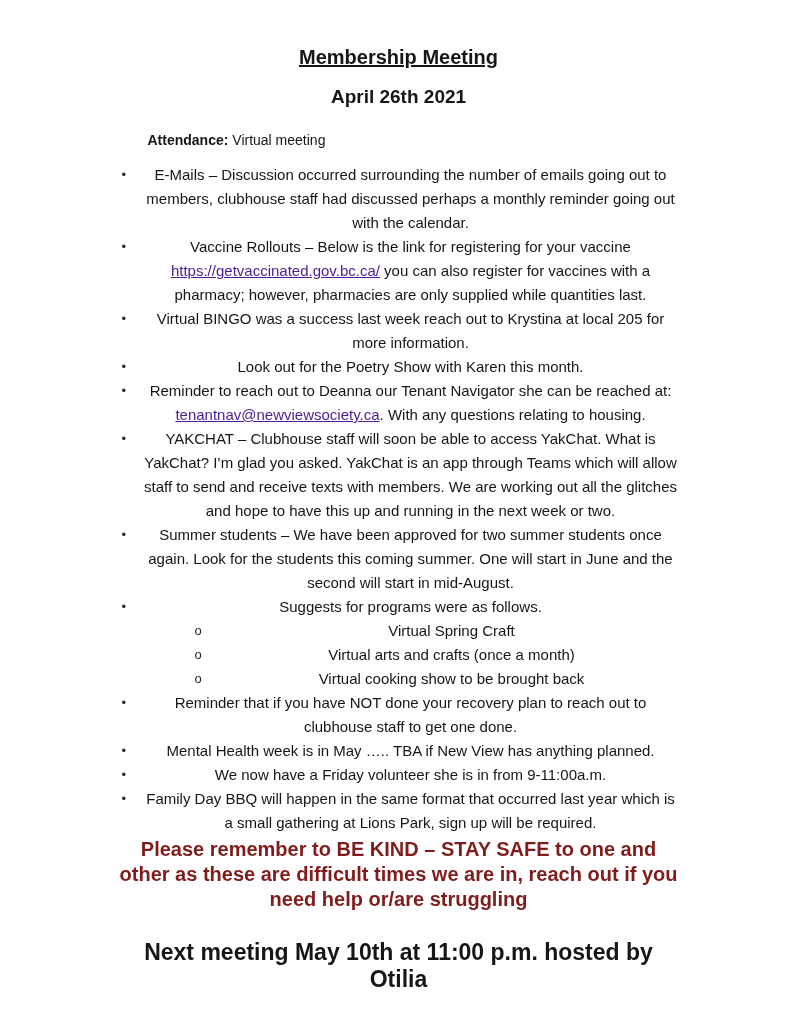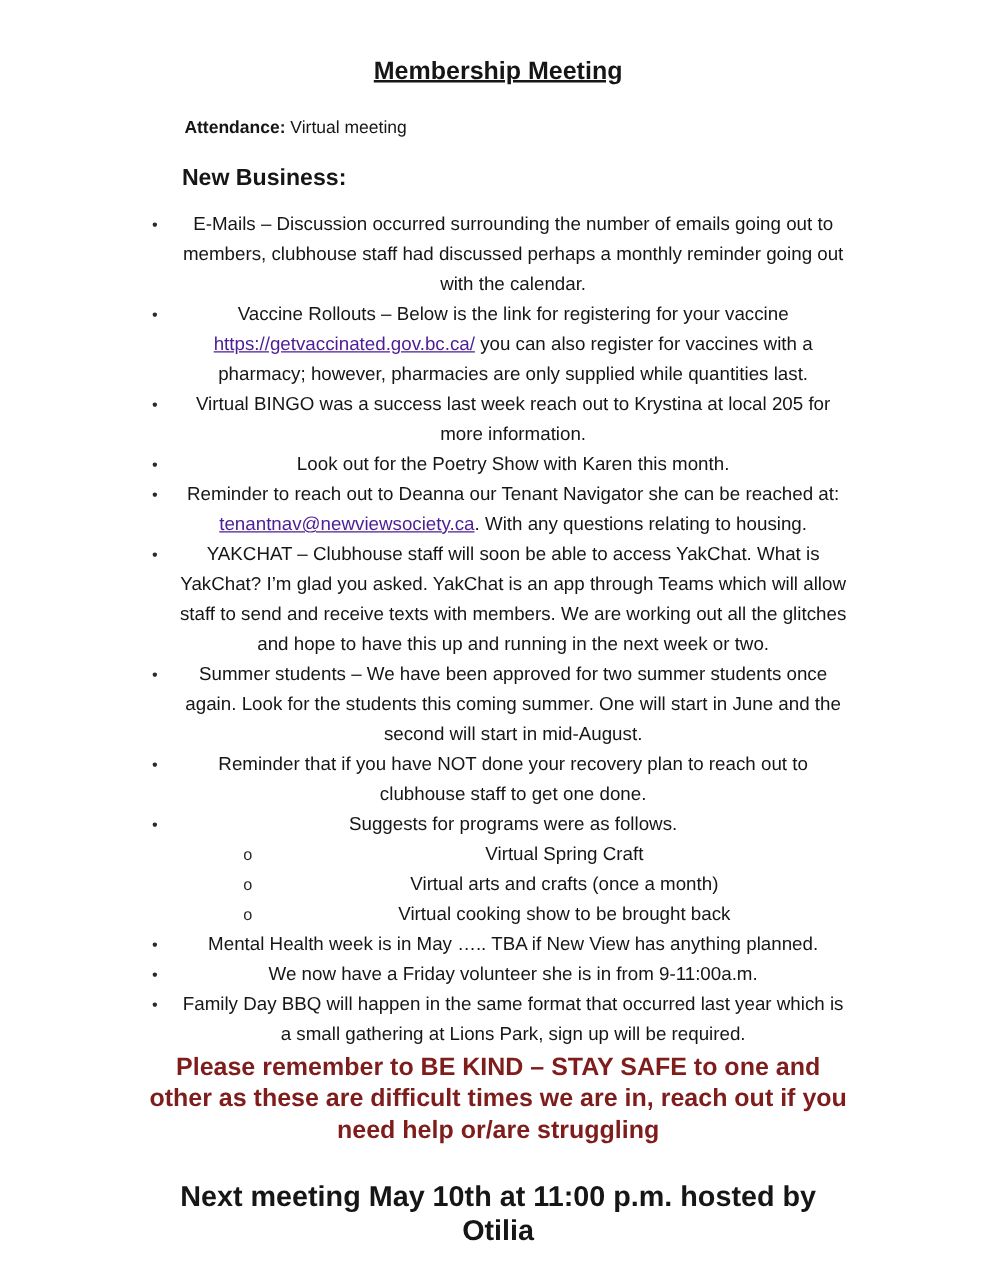--- a/index.html
+++ b/index.html
@@ -95,27 +95,27 @@
     font-weight: bold;
   }
 </style>
 </head>
 <body>
 
 <div class="page">
 
   <h1 class="title">Membership Meeting</h1>
 
+  <h2 class="date">April 26th 2021</h2>
 
   <p class="attendance">
     <span class="label">Attendance:</span>
     <span>Virtual meeting</span>
   </p>
 
-  <h3 class="section-heading">New Business:</h3>
 
   <ul class="main-list">
 
     <li>
       <span>E-Mails – Discussion occurred surrounding the number of emails going out to members, clubhouse staff had discussed perhaps a monthly reminder going out with the calendar.</span>
     </li>
 
     <li>
       <span>Vaccine Rollouts – Below is the link for registering for your vaccine </span><a class="doc-link">https://getvaccinated.gov.bc.ca/</a><span> you can also register for vaccines with a pharmacy; however, pharmacies are only supplied while quantities last.</span>
     </li>
@@ -134,36 +134,36 @@
 
     <li>
       <span>YAKCHAT – Clubhouse staff will soon be able to access YakChat.  What is YakChat? I’m glad you asked.  YakChat is an app through Teams which will allow staff to send and receive texts with members.  We are working out all the glitches and hope to have this up and running in the next week or two.</span>
     </li>
 
     <li>
       <span>Summer students – We have been approved for two summer students once again.  Look for the students this coming summer. One will start in June and the second will start in mid-August.</span>
     </li>
 
     <li>
-      <span>Reminder that if you have NOT done your recovery plan to reach out to clubhouse staff to get one done.</span>
-    </li>
-
-    <li>
       <span>Suggests for programs were as follows.</span>
       <ul class="sub-list">
         <li>
           <span>Virtual Spring Craft</span>
         </li>
         <li>
           <span>Virtual arts and crafts (once a month)</span>
         </li>
         <li>
           <span>Virtual cooking show to be brought back</span>
         </li>
       </ul>
+    </li>
+
+    <li>
+      <span>Reminder that if you have NOT done your recovery plan to reach out to clubhouse staff to get one done.</span>
     </li>
 
     <li>
       <span>Mental Health week is in May ….. TBA if New View has anything planned.</span>
     </li>
 
     <li>
       <span>We now have a Friday volunteer she is in from 9-11:00a.m.</span>
     </li>
 

